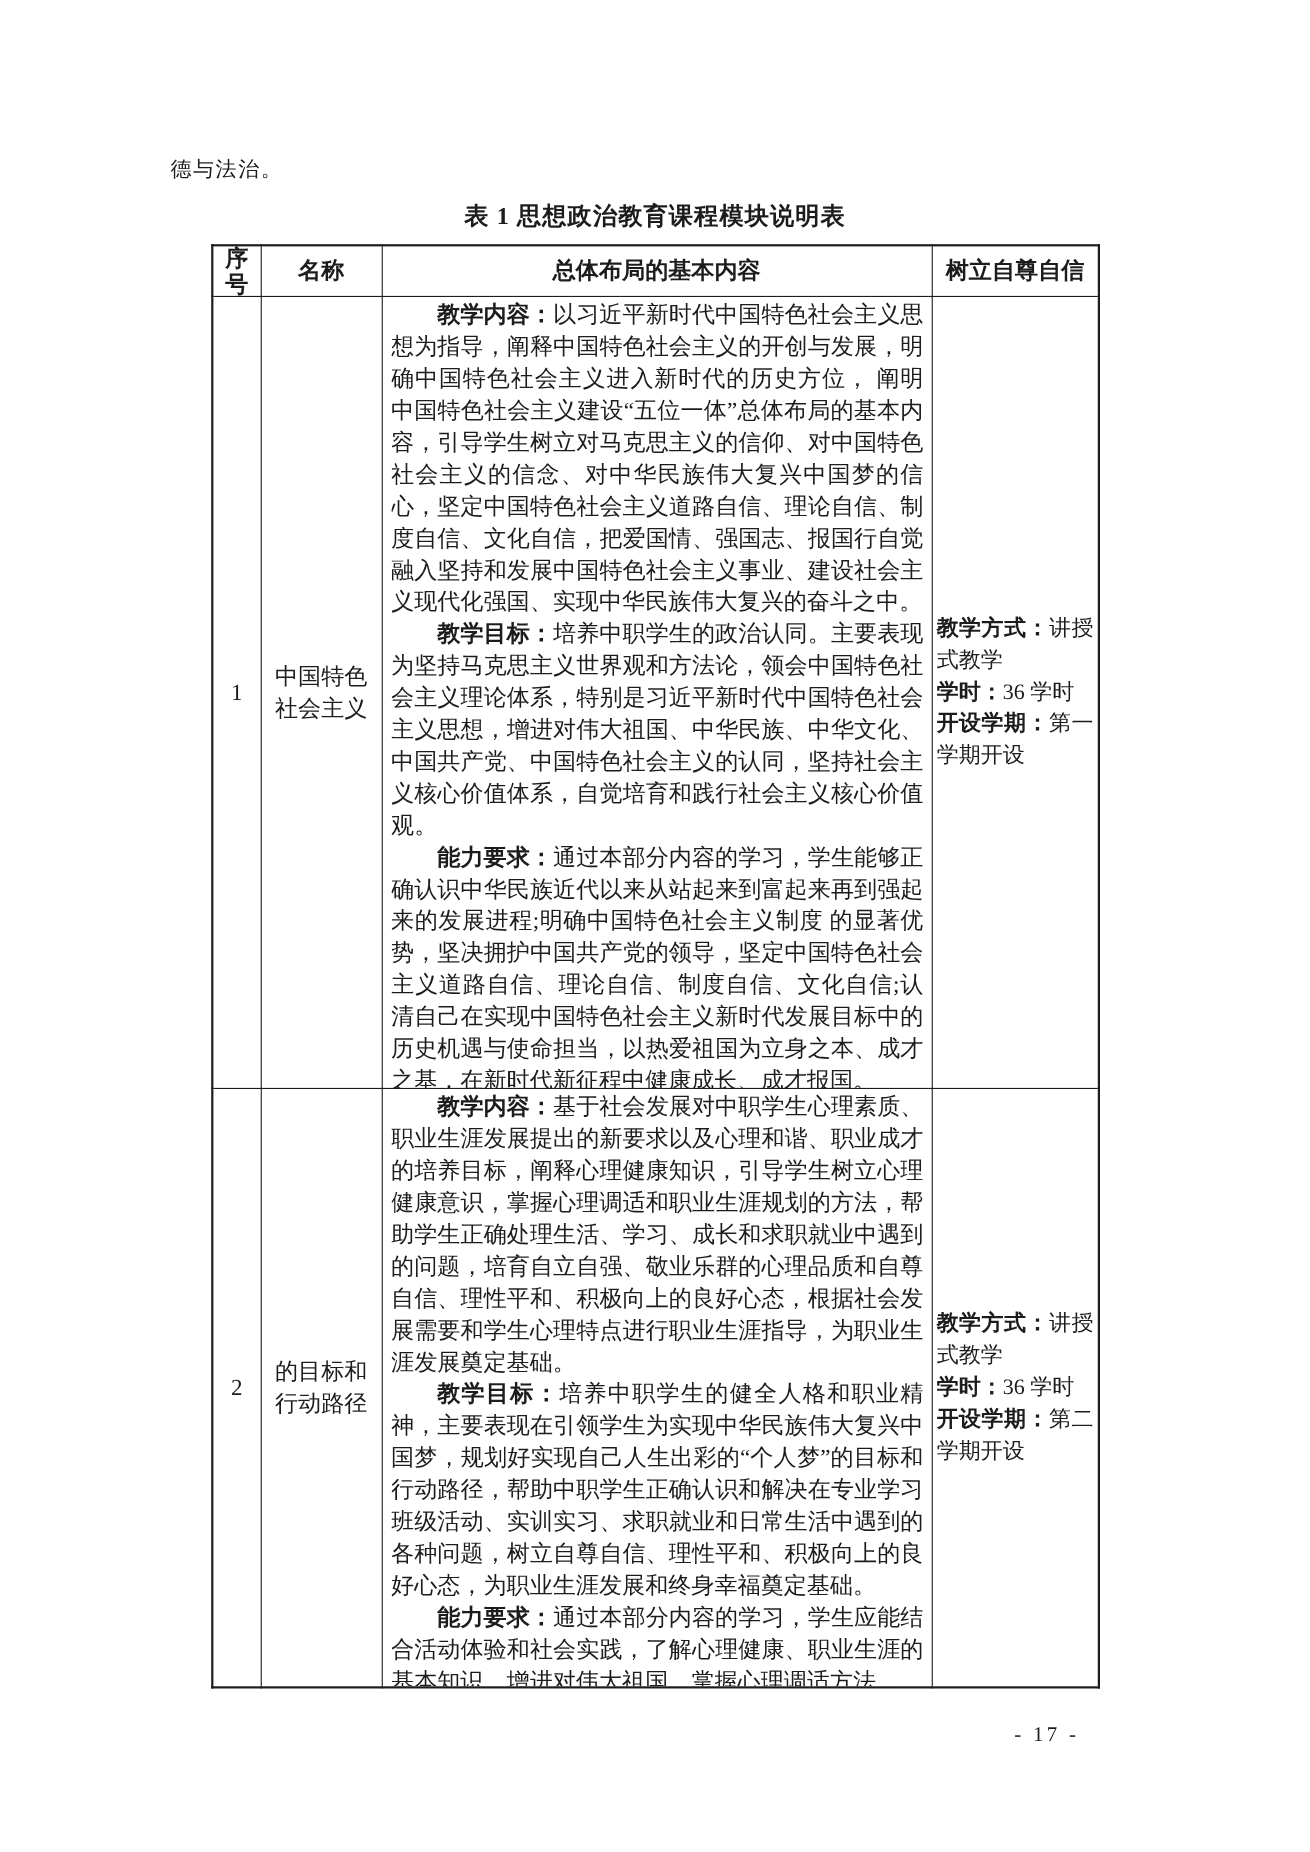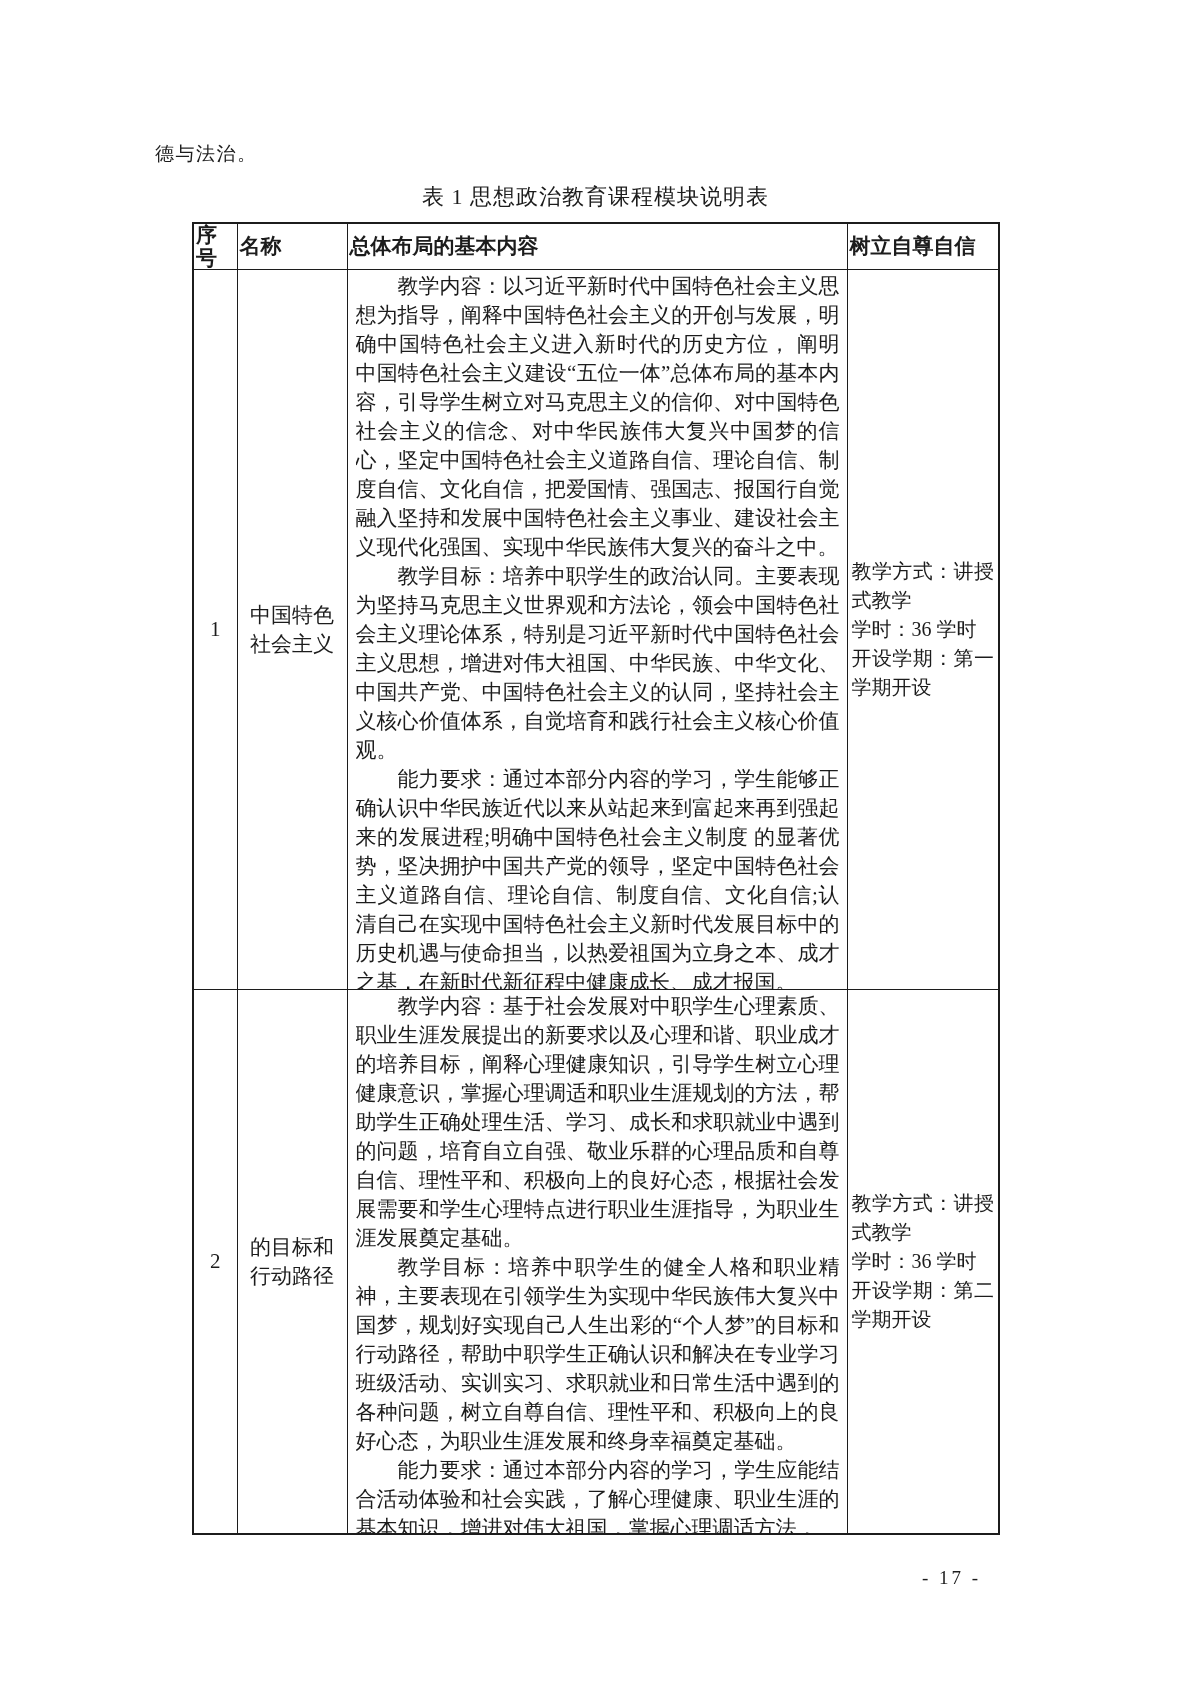--- a/index.html
+++ b/index.html
@@ -12,36 +12,36 @@
   }
   .page { position: absolute; inset: 0; overflow: hidden; }
 
   .intro-text {
     position: absolute; top: 141px; left: 155px;
     font-size: 19px; letter-spacing: 1.5px;
   }
 
   .table-title {
     position: absolute; top: 182px; left: 0; width: 100%;
-    text-align: center; font-size: 22px; letter-spacing: 1px;
+    text-align: center; font-size: 22px; letter-spacing: 1px; font-weight: bold;
   }
 
   table.module-table {
     position: absolute; top: 222px; left: 192px;
     width: 806px;
     border-collapse: collapse; table-layout: fixed;
     border: 2px solid #1c1c1c;
   }
   .module-table th, .module-table td {
     border: 1.5px solid #1c1c1c;
   }
   .module-table thead th {
     height: 46px;
     font-size: 21px; font-weight: bold;
-    text-align: left; vertical-align: middle;
+    text-align: center; vertical-align: middle;
     line-height: 1.08;
     padding: 0 2px;
   }
   td.cell-index {
     text-align: center; vertical-align: middle;
     font-size: 21px;
   }
   td.cell-name {
     text-align: center; vertical-align: middle;
     font-size: 21px; line-height: 29px;
@@ -52,21 +52,21 @@
     padding: 2px 7px 0 8px;
   }
   .content-clip {
     overflow: hidden;
     font-size: 21px; line-height: 29px;
     text-align: justify;
   }
   .clip-row-0 { height: 717px; }
   .clip-row-1 { height: 541px; }
   .content-clip p { text-indent: 2em; margin: 0; }
-  .content-clip b, td.cell-req b { font-weight: normal; }
+  .content-clip b, td.cell-req b { font-weight: bold; }
   td.cell-req {
     vertical-align: middle;
     font-size: 20px; line-height: 29px;
     padding: 0 4px;
     text-align: justify;
   }
   .req-line { margin: 0; }
 
   .page-number {
     position: absolute; top: 1567px; left: 922px;

